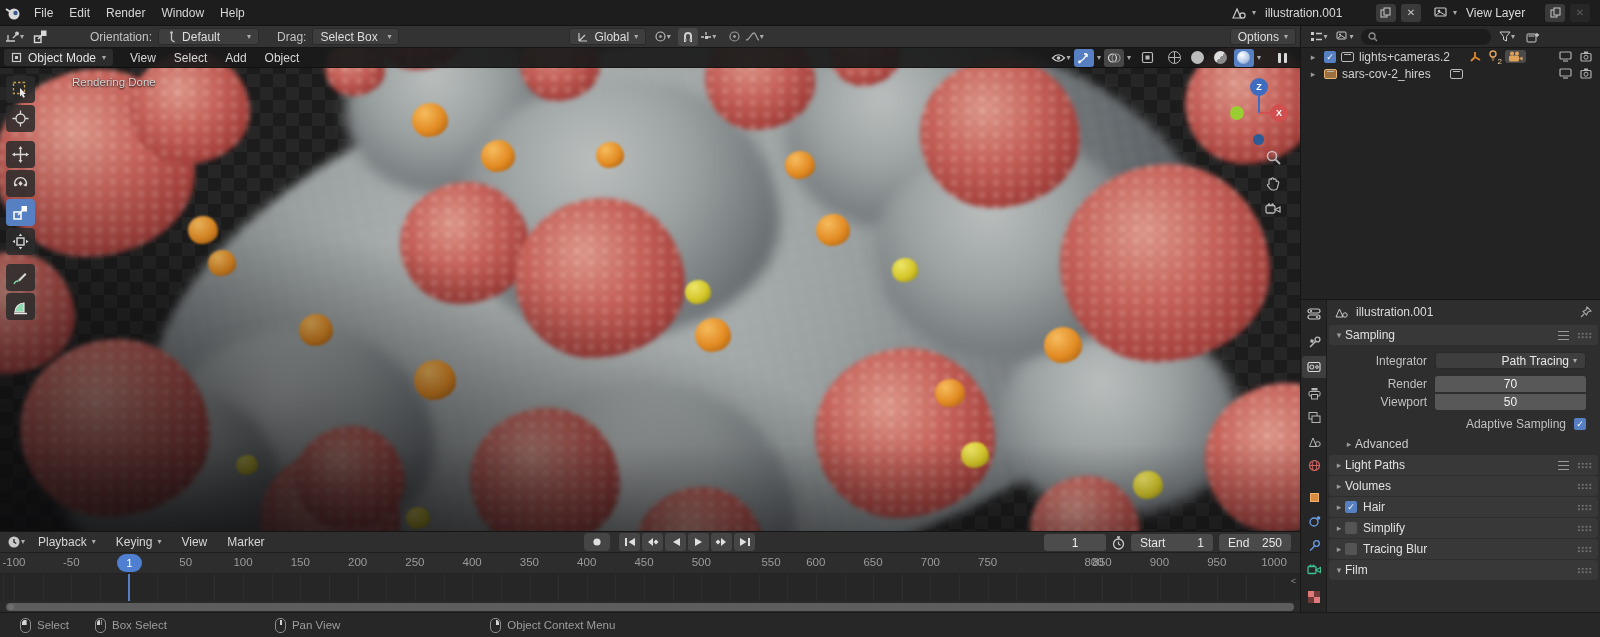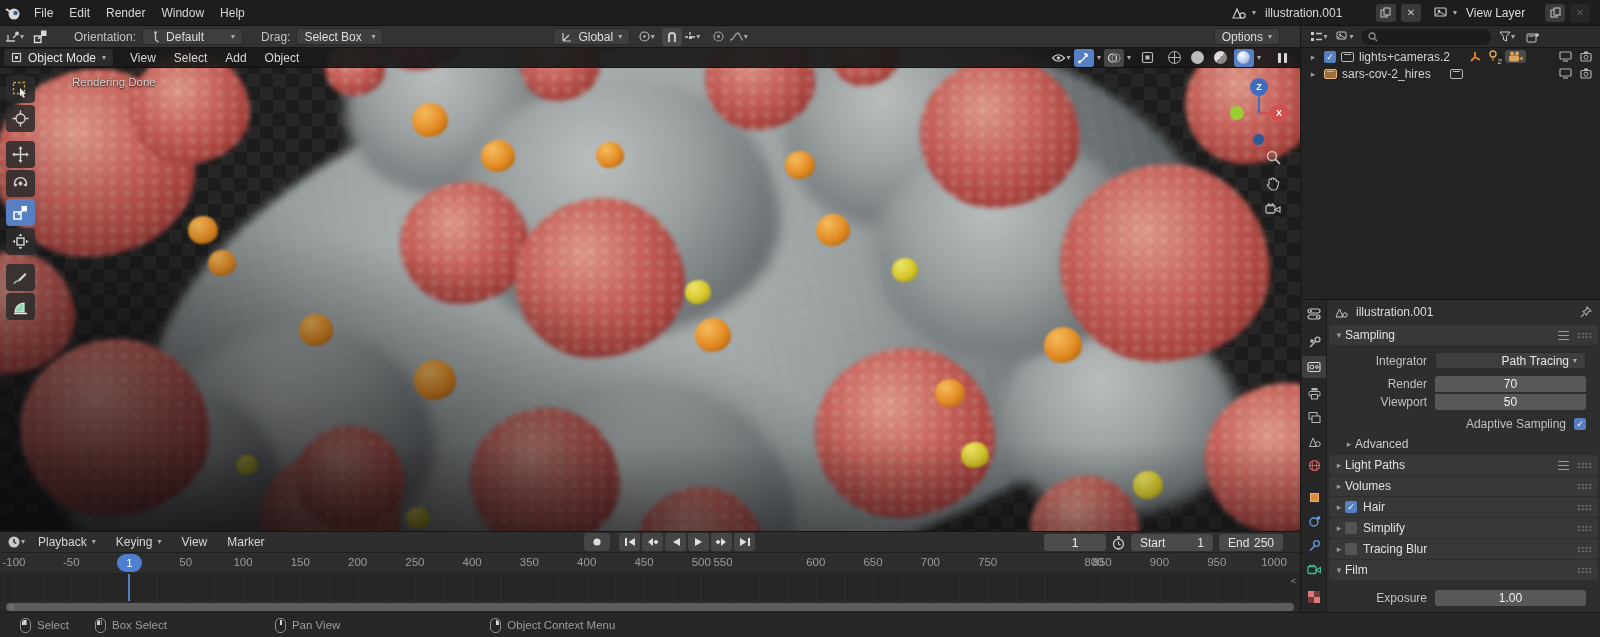--- a/index.html
+++ b/index.html
@@ -213,21 +213,21 @@
         </svg>
       <i class="cv">▾</i>
     </span>
     <span class="ib" style="margin-left:6px">
       <svg width="15" height="15" viewBox="0 0 15 15">
           <rect x="1.5" y="7" width="6.5" height="6.5" fill="none" stroke="#d8d8d8" stroke-width="1.4"></rect>
           <rect x="8" y="1.5" width="5.5" height="5.5" fill="#d8d8d8"></rect>
           <path d="M5 10 L10 5" stroke="#d8d8d8" stroke-width="1.4"></path>
         </svg>
     </span>
-    <span class="th-label" style="margin-left:24px">Orientation:</span>
+    <span class="th-label" style="margin-left:40px">Orientation:</span>
     <span class="dd">
       <svg width="11" height="12" viewBox="0 0 11 12">
           <path d="M5.5 1 v8 M5.5 9 l3 2" stroke="#c9c9c9" stroke-width="1.3" fill="none"></path>
           <circle cx="5.5" cy="1.5" r="1.3" fill="#c9c9c9"></circle>
         </svg>
       <span style="min-width:60px">Default</span>
       <i class="cv">▾</i>
     </span>
     <span class="th-label" style="margin-left:18px">Drag:</span>
     <span class="dd">
@@ -268,21 +268,21 @@
           <circle cx="6.5" cy="6.5" r="1.4" fill="#9c9c9c"></circle>
         </svg>
     </span>
     <span class="ib">
       <svg width="15" height="11" viewBox="0 0 15 11">
           <path d="M1 9 C5 9 6 2 9 2 C11 2 12 9 14 9" fill="none" stroke="#9c9c9c" stroke-width="1.3"></path>
         </svg>
       <i class="cv">▾</i>
     </span>
 
-    <span class="dd" style="margin-left:auto;margin-right:20px">
+    <span class="dd" style="margin-left:auto;margin-right:4px">
       <span>Options</span>
       <i class="cv">▾</i>
     </span>
   </div>
 
   <div class="outliner-header">
     <span class="ib">
       <svg width="13" height="11" viewBox="0 0 13 11">
           <rect x="1" y="1" width="3" height="3" fill="#c9c9c9"></rect>
           <path d="M6 2.5 h6 M6 8.5 h6" stroke="#c9c9c9" stroke-width="1.4"></path>
@@ -749,24 +749,20 @@
             <span class="grip"></span>
           </span>
       </div>
       <div class="panelhead">
         <i class="tri">▾</i>
         <span>Film</span>
         <span class="hr-ic">
             <span class="grip"></span>
           </span>
       </div>
-      <div class="prow" style="margin-top:8px">
-        <span class="plabel">Exposure</span>
-        <span class="pfield">1.00</span>
-      </div>
     </div>
   </div>
 
   <div class="timeline">
     <div class="tl-header">
       <span class="tl-left">
         <span class="ib">
           <svg width="14" height="14" viewBox="0 0 14 14">
               <circle cx="7" cy="7" r="5.5" fill="#c9c9c9"></circle>
               <path d="M7 4 V7 L9.3 8.5" stroke="#2a2a2a" stroke-width="1.4" fill="none"></path>
@@ -833,41 +829,41 @@
         <span class="ffield">1</span>
         <svg width="13" height="14" viewBox="0 0 13 14">
             <circle cx="6.5" cy="8" r="5" fill="none" stroke="#c9c9c9" stroke-width="1.3"></circle>
             <path d="M6.5 5.5 V8 L8.5 9.2" stroke="#c9c9c9" stroke-width="1.2" fill="none"></path>
             <path d="M5 1 h3 M6.5 1 v2" stroke="#c9c9c9" stroke-width="1.3"></path>
           </svg>
         <span class="sefield" style="width:82px">
           <span>Start</span>
           <span>1</span>
         </span>
-        <span class="sefield" style="width:64px">
+        <span class="sefield" style="width:72px">
           <span>End</span>
           <span>250</span>
         </span>
       </span>
     </div>
     <div class="ruler">
       <span class="framepill">1</span>
     <span class="tick" style="left: 13.95px;">-100</span>
         <span class="tick" style="left: 71.225px;">-50</span>
         <span class="tick" style="left: 185.775px;">50</span>
         <span class="tick" style="left: 243.05px;">100</span>
         <span class="tick" style="left: 300.325px;">150</span>
         <span class="tick" style="left: 357.6px;">200</span>
         <span class="tick" style="left: 414.875px;">250</span>
         <span class="tick" style="left: 472.15px;">400</span>
         <span class="tick" style="left: 529.425px;">350</span>
         <span class="tick" style="left: 586.7px;">400</span>
         <span class="tick" style="left: 643.975px;">450</span>
         <span class="tick" style="left: 701.25px;">500</span>
-        <span class="tick" style="left: 723px;">550</span>
+        <span class="tick" style="left: 771px;">550</span>
         <span class="tick" style="left: 815.8px;">600</span>
         <span class="tick" style="left: 873.075px;">650</span>
         <span class="tick" style="left: 930.35px;">700</span>
         <span class="tick" style="left: 987.625px;">750</span>
         <span class="tick" style="left: 1094px;">800</span>
         <span class="tick" style="left: 1102.17px;">850</span>
         <span class="tick" style="left: 1159.45px;">900</span>
         <span class="tick" style="left: 1216.72px;">950</span>
         <span class="tick" style="left: 1274px;">1000</span>
       </div>

